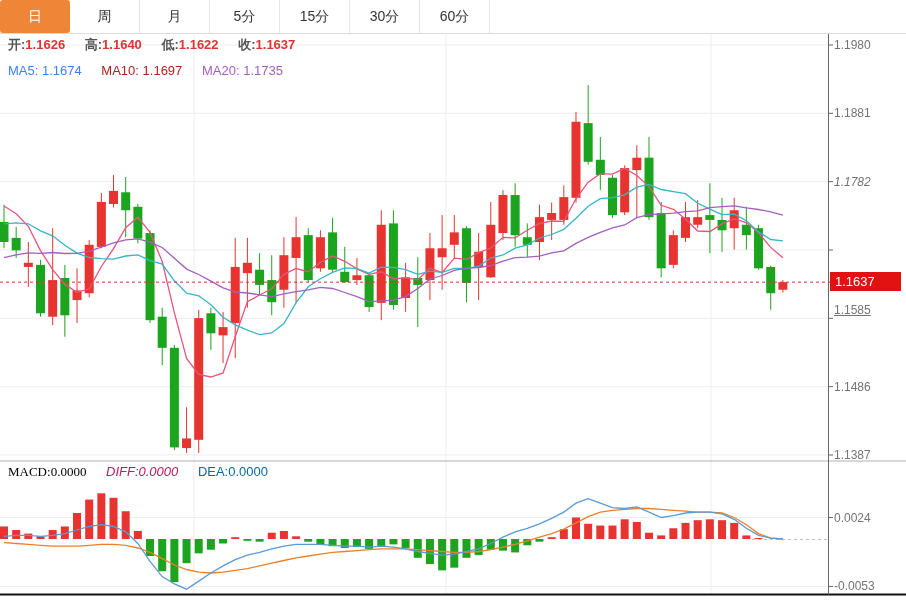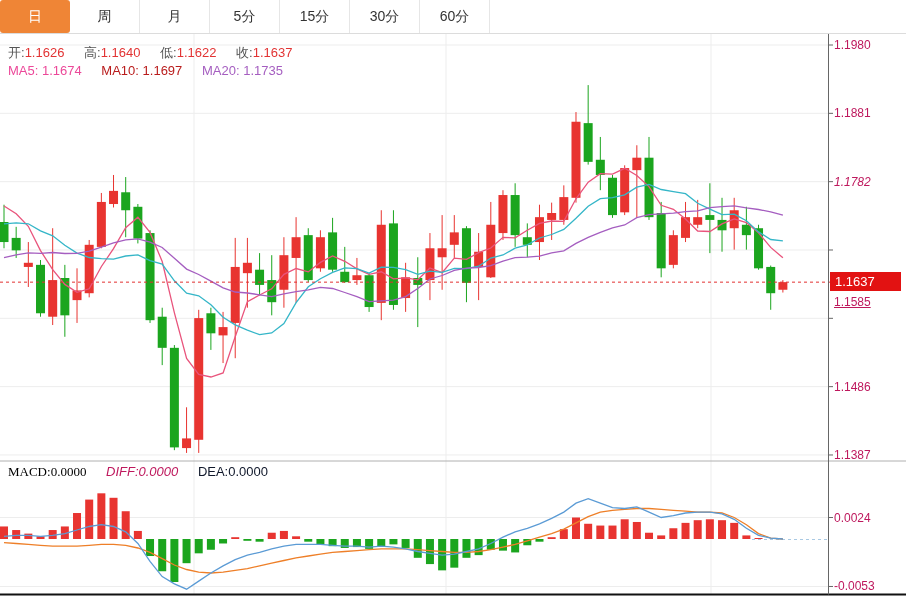--- a/index.html
+++ b/index.html
@@ -10,25 +10,25 @@
           border-bottom:1px solid #dcdcdc;background:#fff;z-index:3;}
   .tab{width:70px;height:33px;line-height:33px;text-align:center;font-size:14px;color:#333;
        border-right:1px solid #e6e6e6;box-sizing:border-box;cursor:pointer;background:#fff;}
   .tab.active{color:#fff;border-right:none;border-radius:3px;}
   
   #chartwrap{position:absolute;top:0;left:0;width:906px;height:601px;z-index:1;}
   
   .hud{position:absolute;left:8px;white-space:nowrap;font-size:13px;z-index:4;letter-spacing:0;}
   .hud .grp{margin-right:16px;}
   .hud .lbl{color:#555;}
-  #ohlc-row{top:44px;}
+  #ohlc-row{top:36px;font-weight:bold;}
   #ma-row{top:63px;}
   #macd-row{top:464px;}
   
-  .ylab{position:absolute;left:834px;width:70px;font-size:12px;color:#be185d;z-index:2;line-height:14px;}
+  .ylab{position:absolute;left:834px;width:70px;font-size:12px;color:#737373;z-index:2;line-height:14px;}
   
   #price-tag{position:absolute;left:830px;top:272px;width:71px;height:19px;line-height:19px;
              color:#fff;font-size:13px;padding-left:5px;box-sizing:border-box;z-index:4;}
 </style>
 </head>
 <body>
 
 <div id="app">
 
   <div id="tabbar">
@@ -295,37 +295,37 @@
   </div>
 
   <div class="hud" id="ohlc-row">
     <span class="grp"><span class="lbl">开:</span><span class="val" style="color: rgb(226, 51, 51);">1.1626</span></span>
     <span class="grp"><span class="lbl">高:</span><span class="val" style="color: rgb(226, 51, 51);">1.1640</span></span>
     <span class="grp"><span class="lbl">低:</span><span class="val" style="color: rgb(226, 51, 51);">1.1622</span></span>
     <span class="grp"><span class="lbl">收:</span><span class="val" style="color: rgb(226, 51, 51);">1.1637</span></span>
   </div>
 
   <div class="hud" id="ma-row">
-    <span class="grp" id="ma5g" style="color: #ec4899;"><span>MA5:</span> <span>1.1674</span></span>
+    <span class="grp" id="ma5g" style="color: #3b82f6;"><span>MA5:</span> <span>1.1674</span></span>
     <span class="grp" id="ma10g" style="color: #b91c1c;"><span>MA10:</span> <span>1.1697</span></span>
     <span class="grp" id="ma20g" style="color: rgb(165, 94, 192);"><span>MA20:</span> <span>1.1735</span></span>
   </div>
 
   <div class="hud" id="macd-row">
     <span class="grp" id="macdg" style="color: #000000; font-family: Liberation Serif, serif;"><span>MACD:</span><span>0.0000</span></span>
     <span class="grp" id="diffg" style="color: #be185d; font-style: italic;"><span>DIFF:</span><span>0.0000</span></span>
-    <span class="grp" id="deag" style="color: #0f172a;"><span>DEA:</span><span>0.0000</span></span>
+    <span class="grp" id="deag" style="color: #0369a1;"><span>DEA:</span><span>0.0000</span></span>
   </div>
 
   <div id="ylabels">
       <div class="ylab" style="top: 38px;">1.1980</div>
       <div class="ylab" style="top: 106.33px;">1.1881</div>
       <div class="ylab" style="top: 174.66px; font-style: italic;">1.1782</div>
       <div class="ylab" style="top: 242.99px; margin-top: 32px;">1.1683</div>
-      <div class="ylab" style="top: 295px; text-decoration: underline;">1.1585</div>
+      <div class="ylab" style="top: 303px; text-decoration: underline;">1.1585</div>
       <div class="ylab" style="top: 379.65px;">1.1486</div>
       <div class="ylab" style="top: 447.98px;">1.1387</div>
       <div class="ylab" style="top: 510.501px;">0.0024</div>
       <div class="ylab" style="top: 579.477px;">-0.0053</div>
     </div>
 
   <div id="price-tag" style="background: rgb(226, 18, 18);">1.1637</div>
 
 </div>
 

